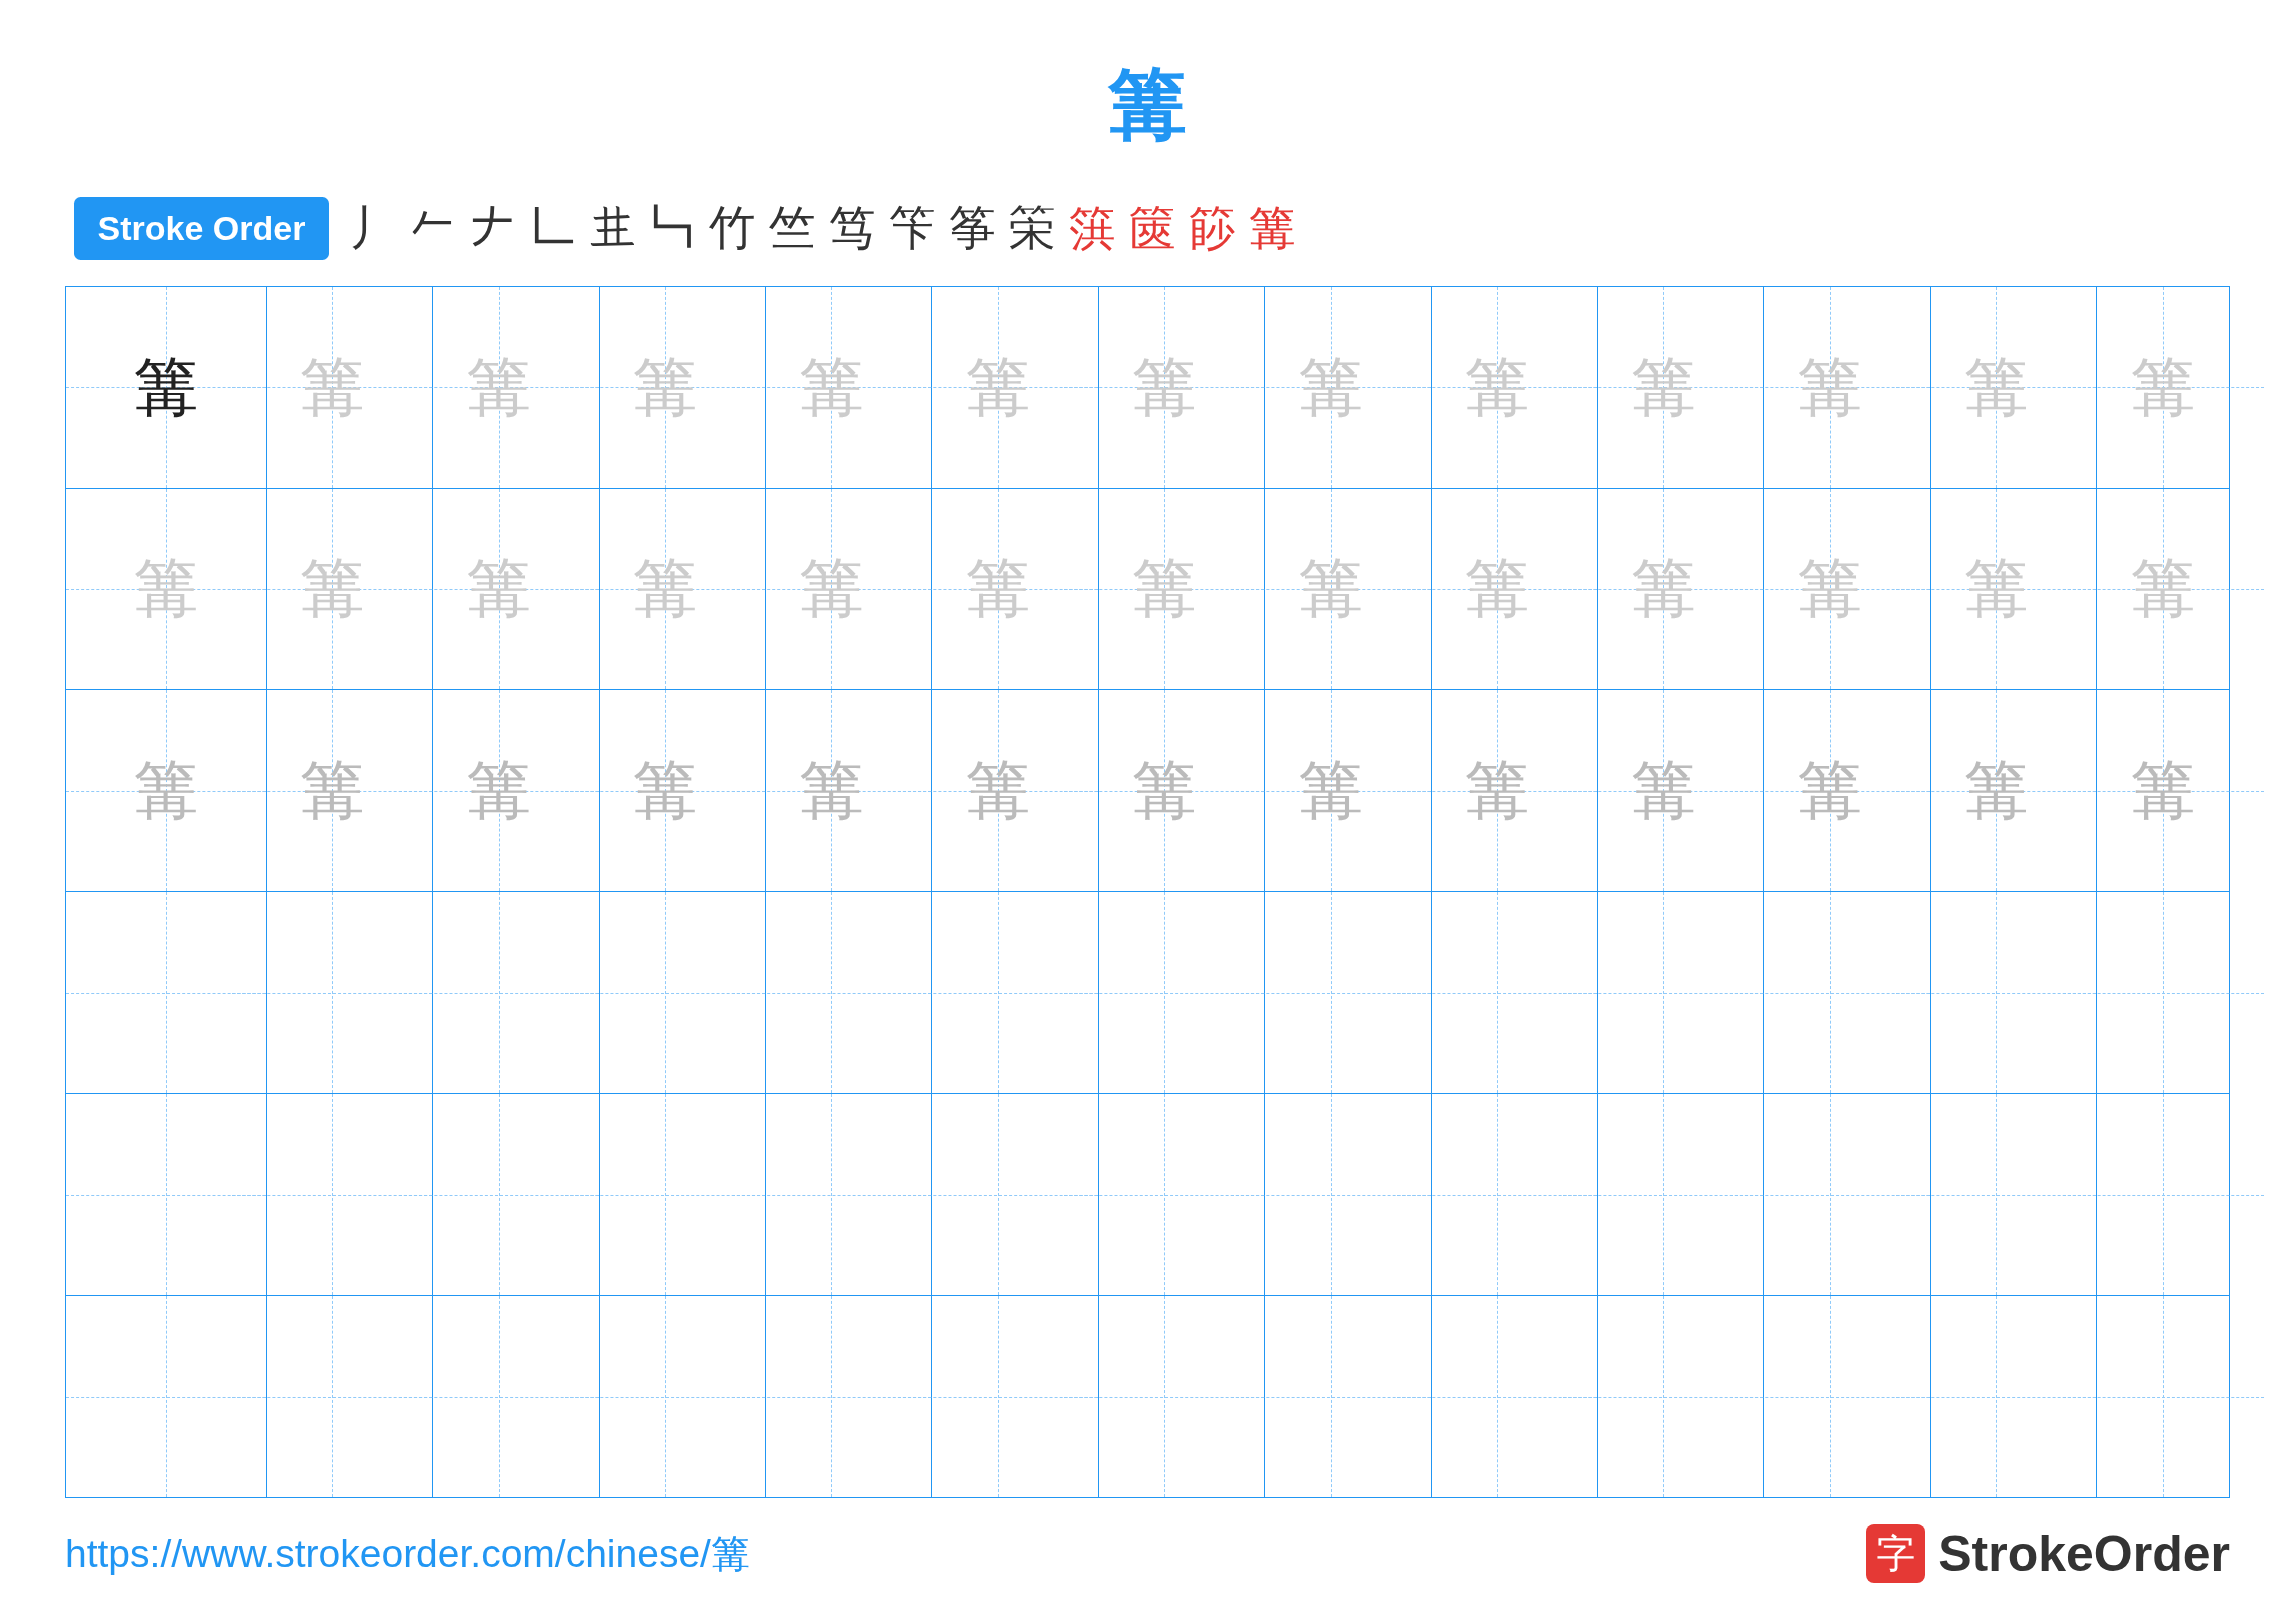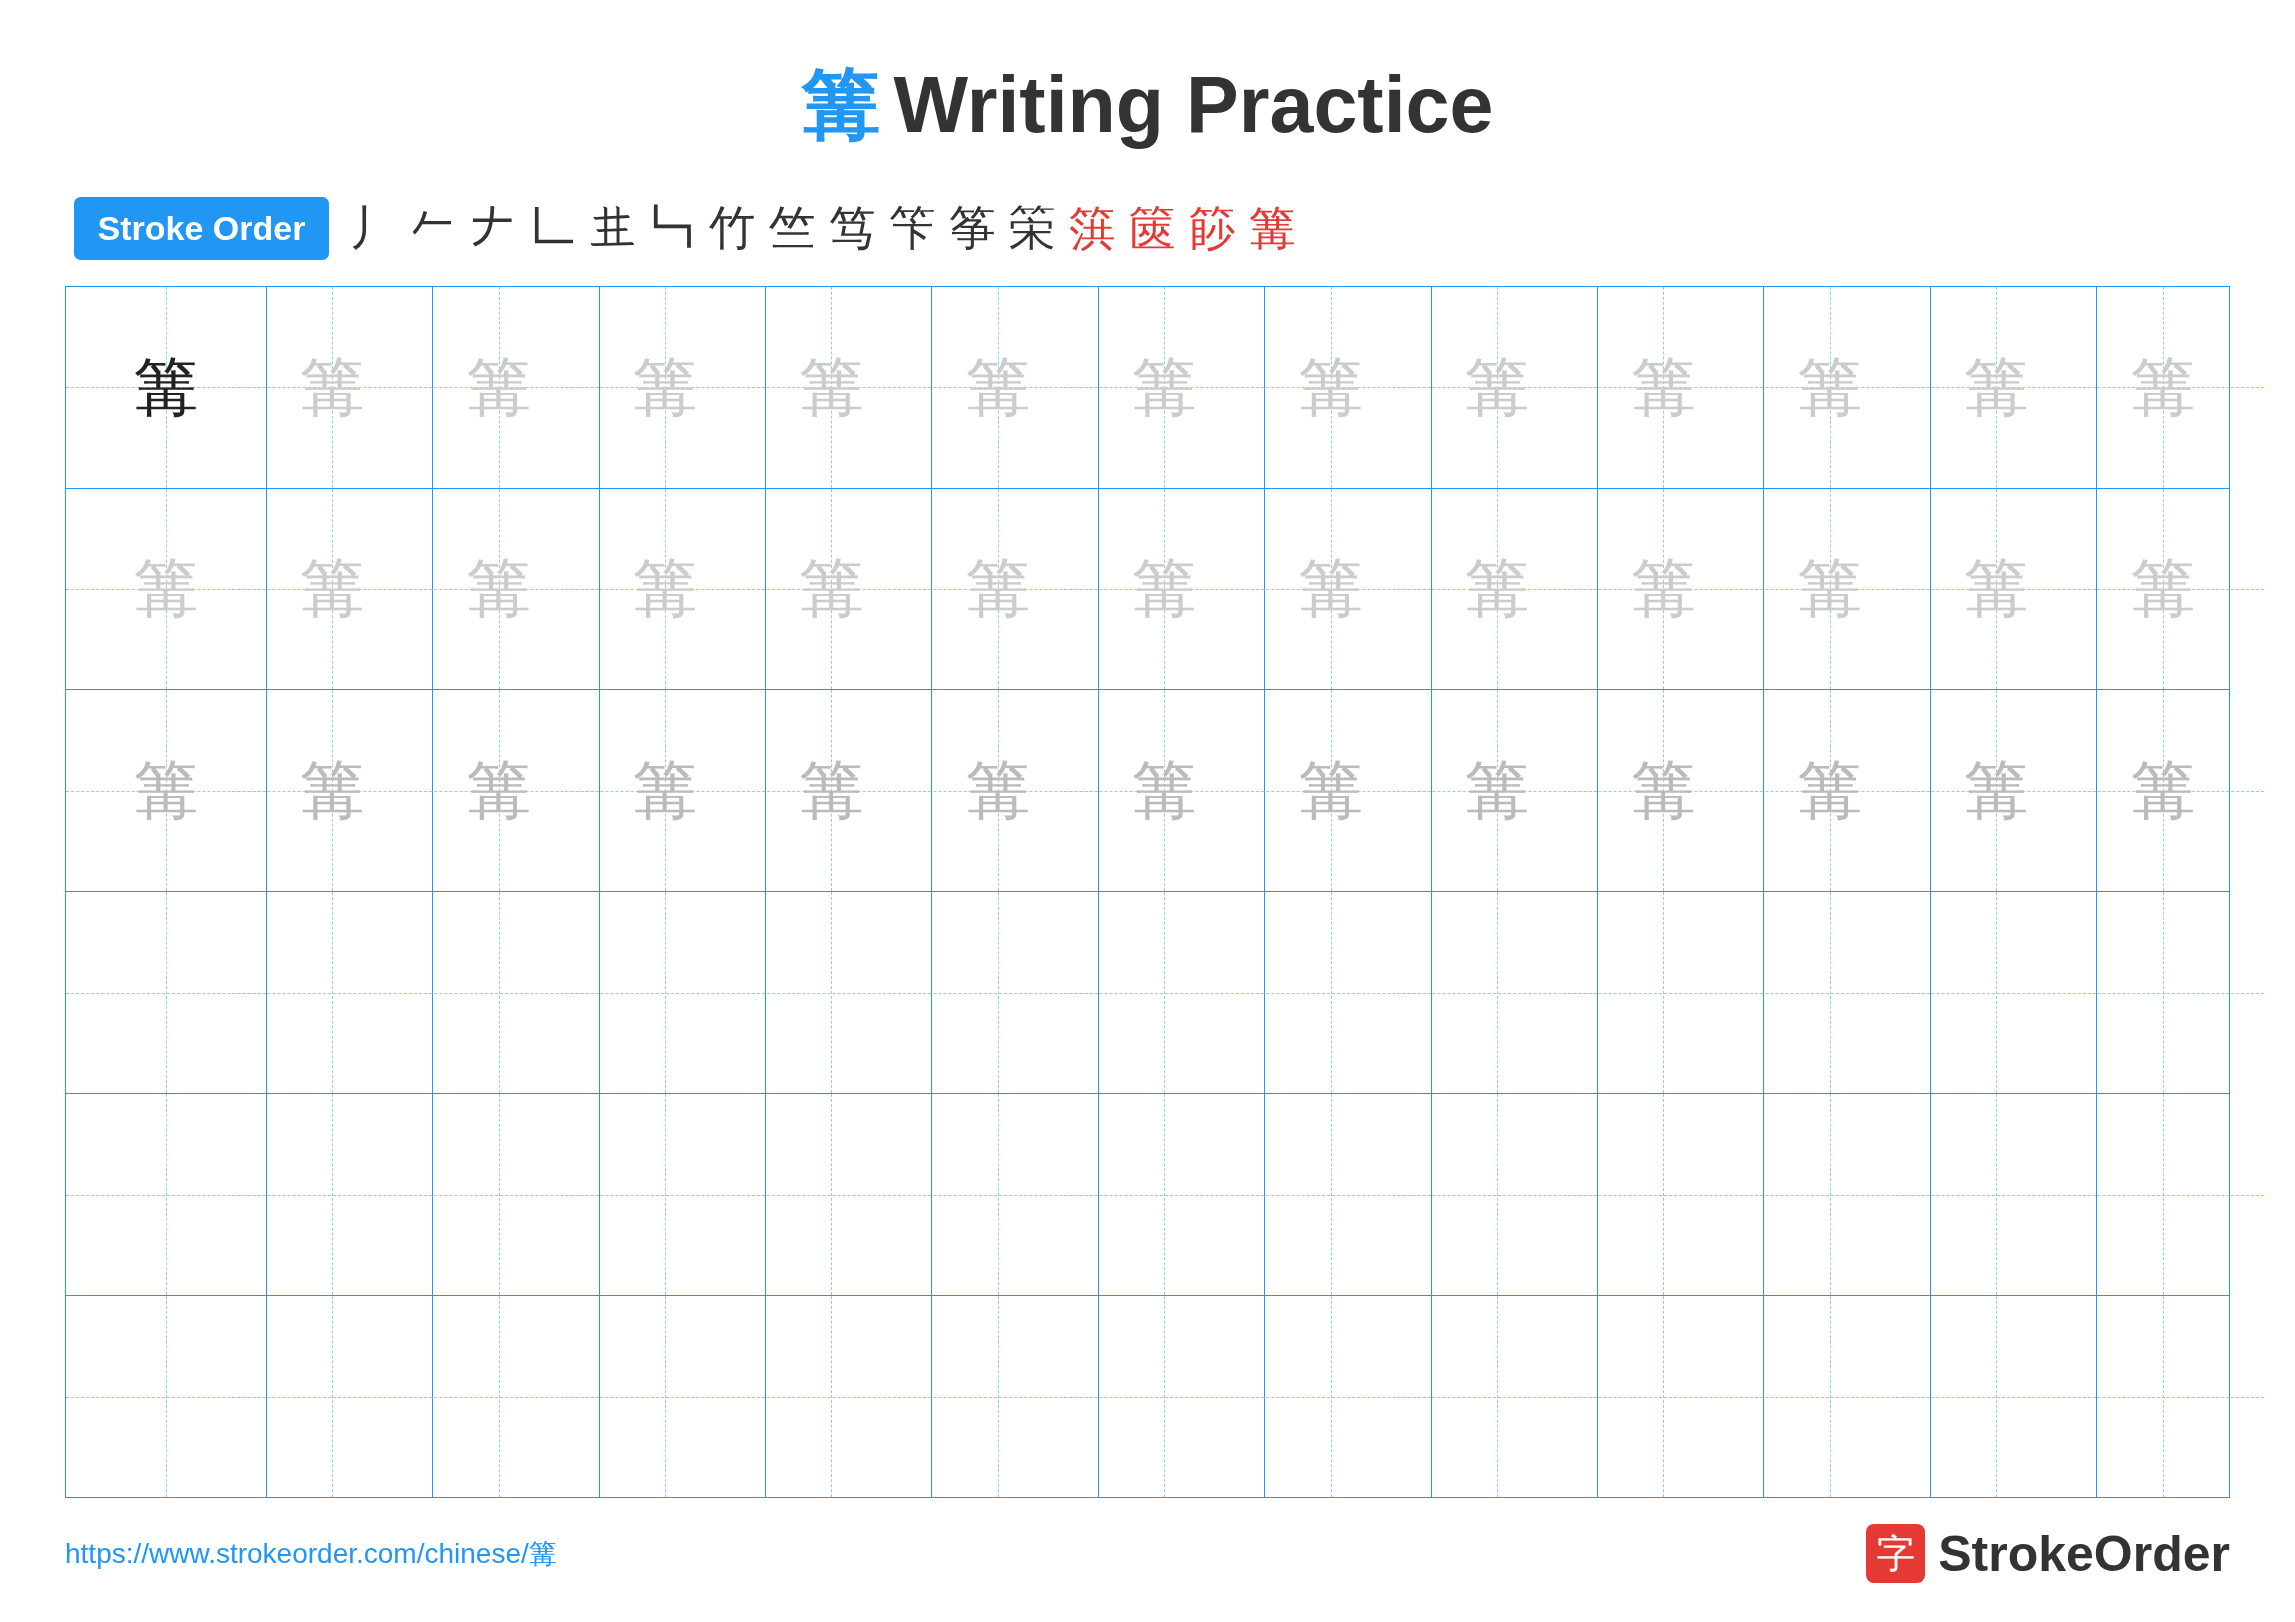--- a/index.html
+++ b/index.html
@@ -153,21 +153,21 @@
     .footer {
       width: 100%;
       display: flex;
       justify-content: space-between;
       align-items: center;
       margin-top: 26px;
     }
 
     .footer-url {
       color: #2196F3;
-      font-size: 28px;
+      font-size: 39px;
       text-decoration: none;
     }
 
     .footer-logo {
       display: flex;
       align-items: center;
       gap: 13px;
     }
 
     .footer-logo-icon {
@@ -203,21 +203,20 @@
       height: 100%;
     }
   </style>
 </head>
 <body>
 
 <div class="page">
 
   <div class="title">
     <span class="title-char">篝</span>
-    <span class="title-text">Writing Practice</span>
   </div>
 
   <div class="stroke-order-row">
     <div class="stroke-order-badge">Stroke Order</div>
     <div class="stroke-sequence" id="stroke-sequence-container">
     <span class="stroke-step">丿</span>
         <span class="stroke-step">𠂉</span>
         <span class="stroke-step">𠂇</span>
         <span class="stroke-step">𠃊</span>
         <span class="stroke-step">𠀎</span>

